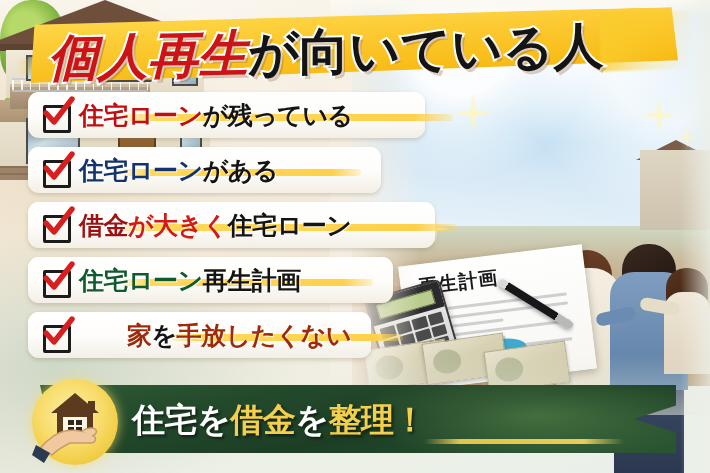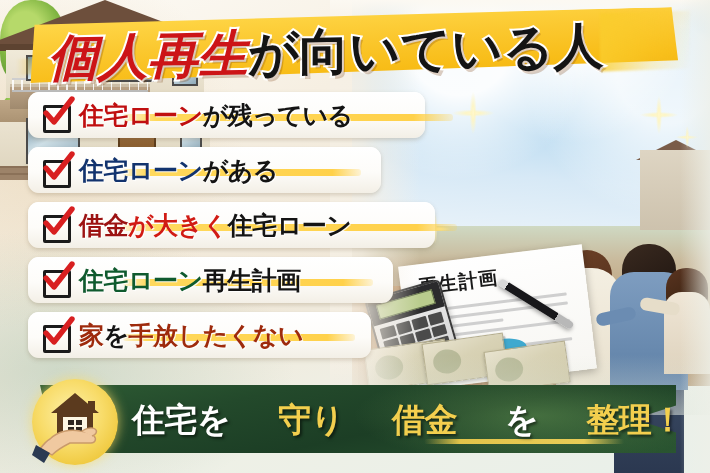--- a/index.html
+++ b/index.html
@@ -253,21 +253,21 @@
   .card{
     position:relative;margin-bottom:9px;height:46px;border-radius:11px;
     background:linear-gradient(180deg,#ffffff 0%,#fdfcf9 55%,#f3efe6 100%);
     box-shadow:0 2px 4px rgba(120,100,70,.26), inset 0 1px 0 rgba(255,255,255,.9);
     display:flex;align-items:center;padding-left:13px;
   }
   .card.w1{width:384px;}
   .card.w2{width:340px;}
   .card.w3{width:394px;}
   .card.w4{width:352px;}
-  .card.w5{width:330px;}
+  .card.w5{width:330px;gap:48px;}
 
   .chk{position:relative;width:30px;height:30px;flex:0 0 30px;margin-right:8px;}
   .chk .box{position:absolute;left:2px;top:5px;width:22px;height:22px;border:3px solid #1b1b1b;border-radius:2px;}
   .chk svg{position:absolute;left:0;top:-4px;width:34px;height:34px;}
 
   .txt{
     position:relative;font-size:25px;font-weight:900;line-height:1;white-space:nowrap;
     letter-spacing:-.5px;
     text-shadow:1px 1px 0 rgba(255,255,255,.85);
   }
@@ -476,23 +476,22 @@
       </span>
     </div>
 
   </div>
 
   <div id="ribbon">
     <div id="ribbonInner">
       <div id="ribbonUL"></div>
     </div>
   </div>
-  <div id="ribbonText" style="left:132px;top:398px;gap:48px;">
+  <div id="ribbonText" style="left:132px;top:398px;">
     <span class="w">住宅を</span>
-      <span class="y">守り</span>
       <span class="y"> 借金</span>
       <span class="w">を</span>
       <span class="y">整理！</span>
   </div>
 
   <div id="homeBadge"></div>
   <svg id="homeIcon" viewBox="0 0 86 86">
     <path d="M43 14 L67 34 L61 34 L61 54 L25 54 L25 34 L19 34 Z" fill="#5b3a1e"></path>
     <rect x="31" y="38" width="24" height="18" fill="#fdf6e3"></rect>
     <rect x="36" y="41" width="14" height="12" fill="#2e2620"></rect>

